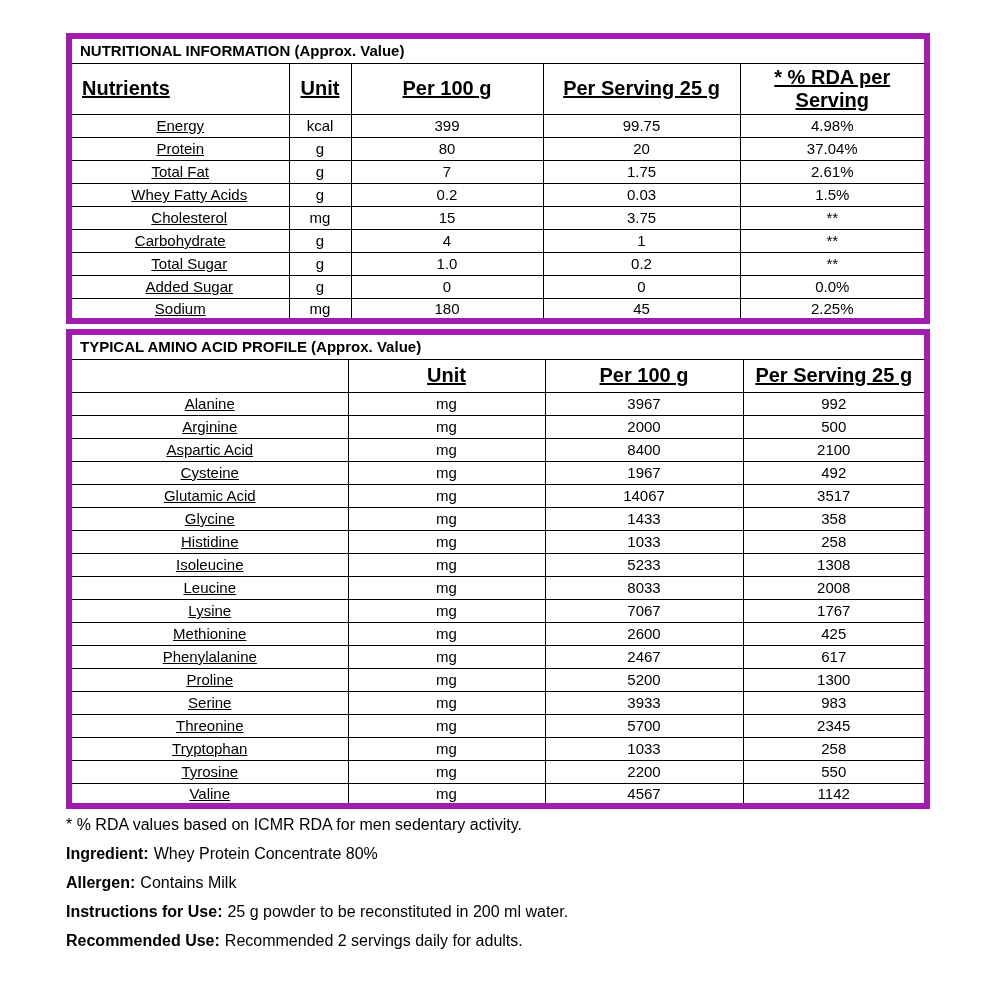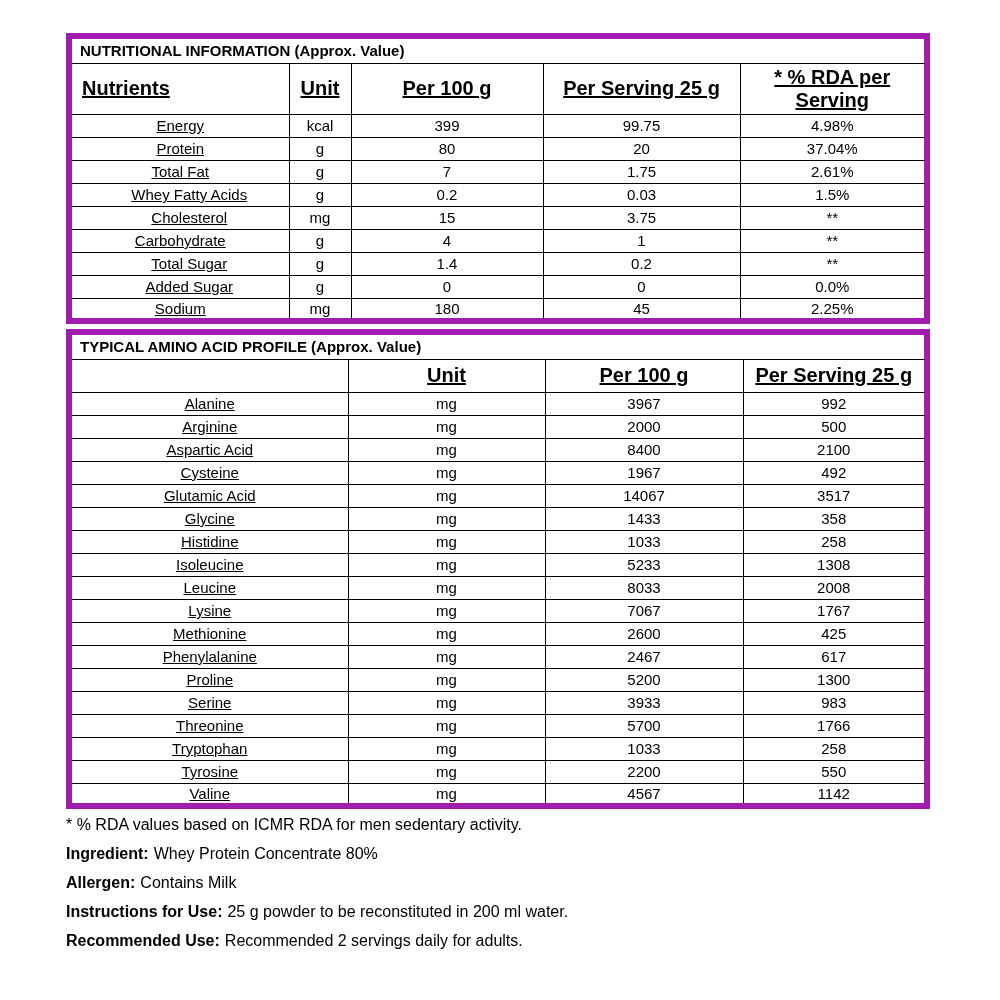--- a/index.html
+++ b/index.html
@@ -129,21 +129,21 @@
         <tr>
           <td class="col-label">Carbohydrate</td>
           <td>g</td>
           <td>4</td>
           <td>1</td>
           <td>**</td>
         </tr>
         <tr>
           <td class="col-label indent">Total Sugar</td>
           <td>g</td>
-          <td>1.4</td>
+          <td>1.0</td>
           <td>0.2</td>
           <td>**</td>
         </tr>
         <tr>
           <td class="col-label indent">Added Sugar</td>
           <td>g</td>
           <td>0</td>
           <td>0</td>
           <td>0.0%</td>
         </tr>
@@ -257,21 +257,21 @@
         <tr>
           <td class="col-label">Serine</td>
           <td>mg</td>
           <td>3933</td>
           <td>983</td>
         </tr>
         <tr>
           <td class="col-label">Threonine</td>
           <td>mg</td>
           <td>5700</td>
-          <td>1766</td>
+          <td>2345</td>
         </tr>
         <tr>
           <td class="col-label">Tryptophan</td>
           <td>mg</td>
           <td>1033</td>
           <td>258</td>
         </tr>
         <tr>
           <td class="col-label">Tyrosine</td>
           <td>mg</td>

